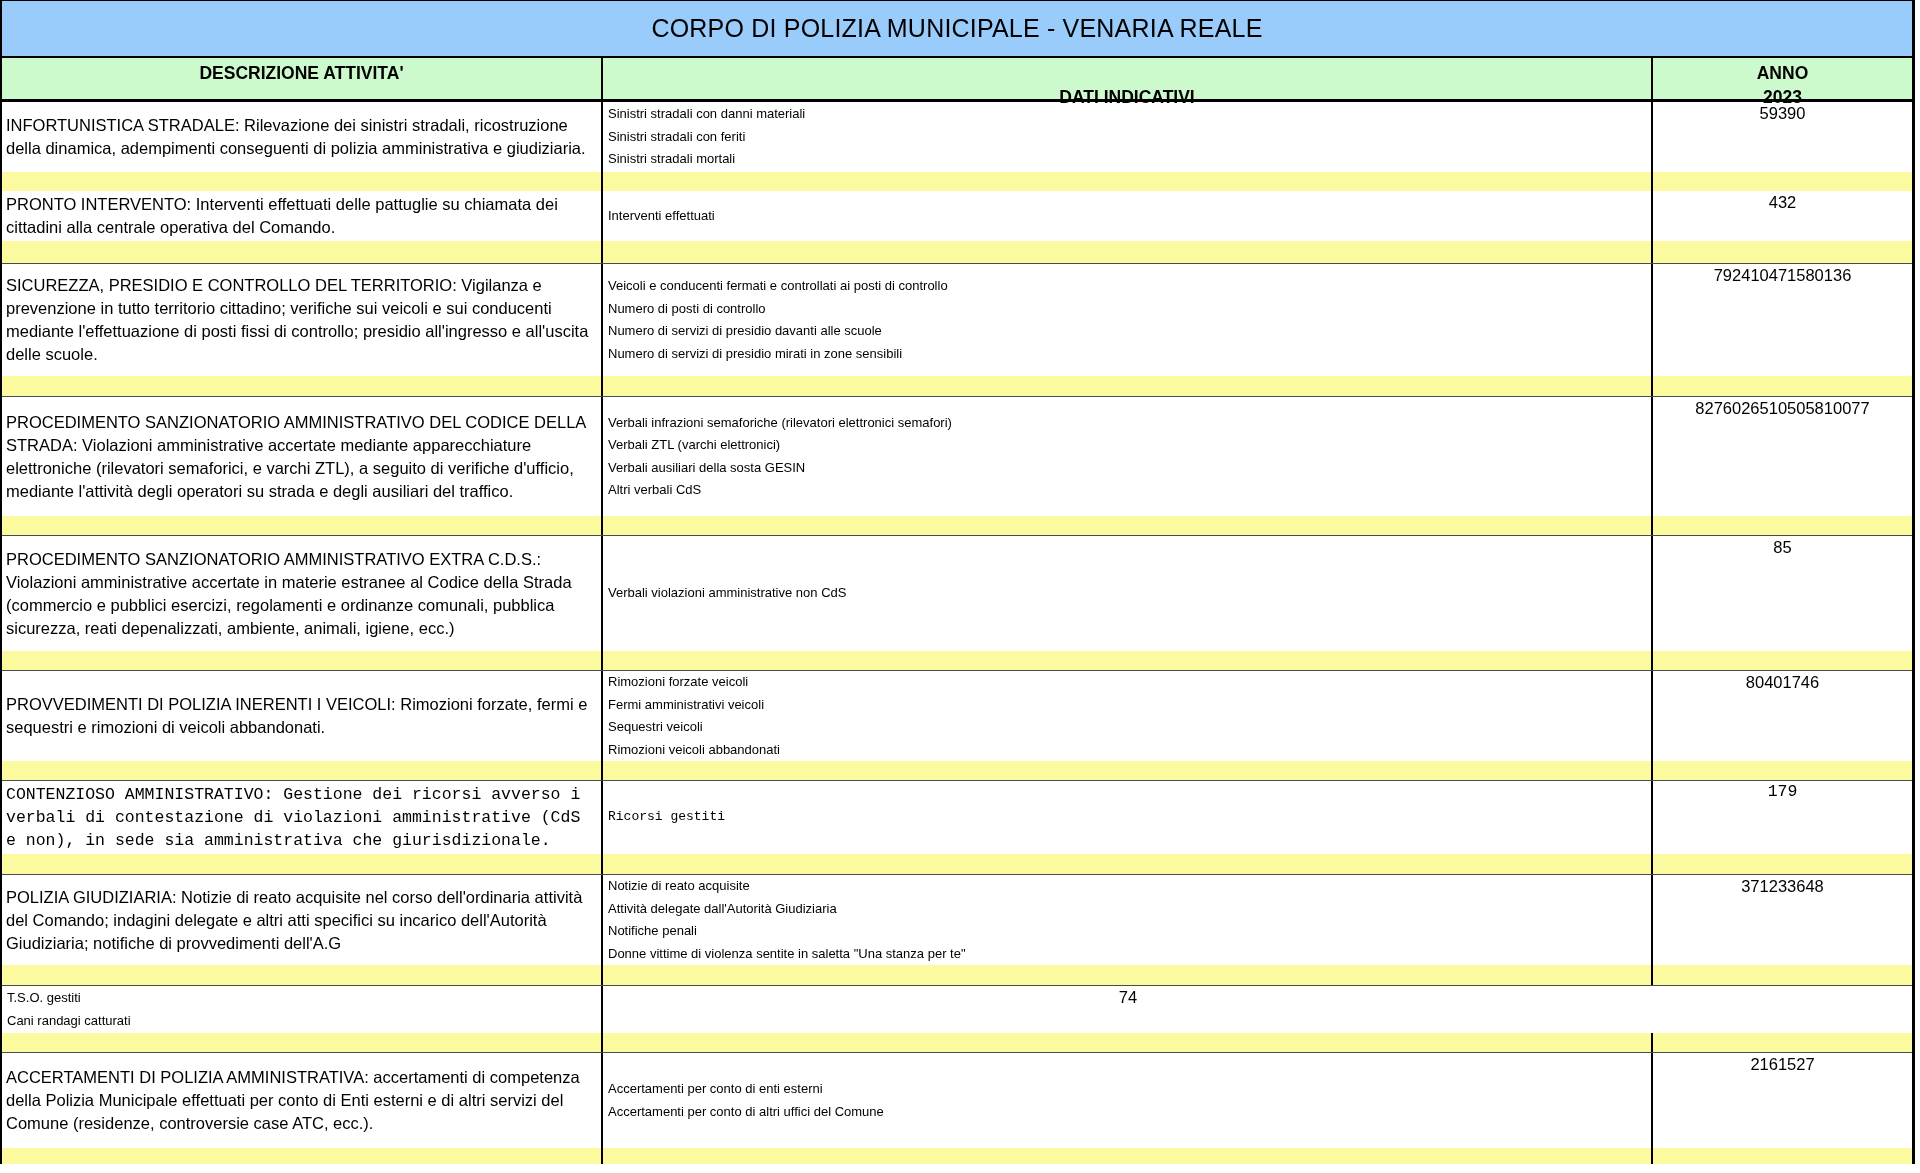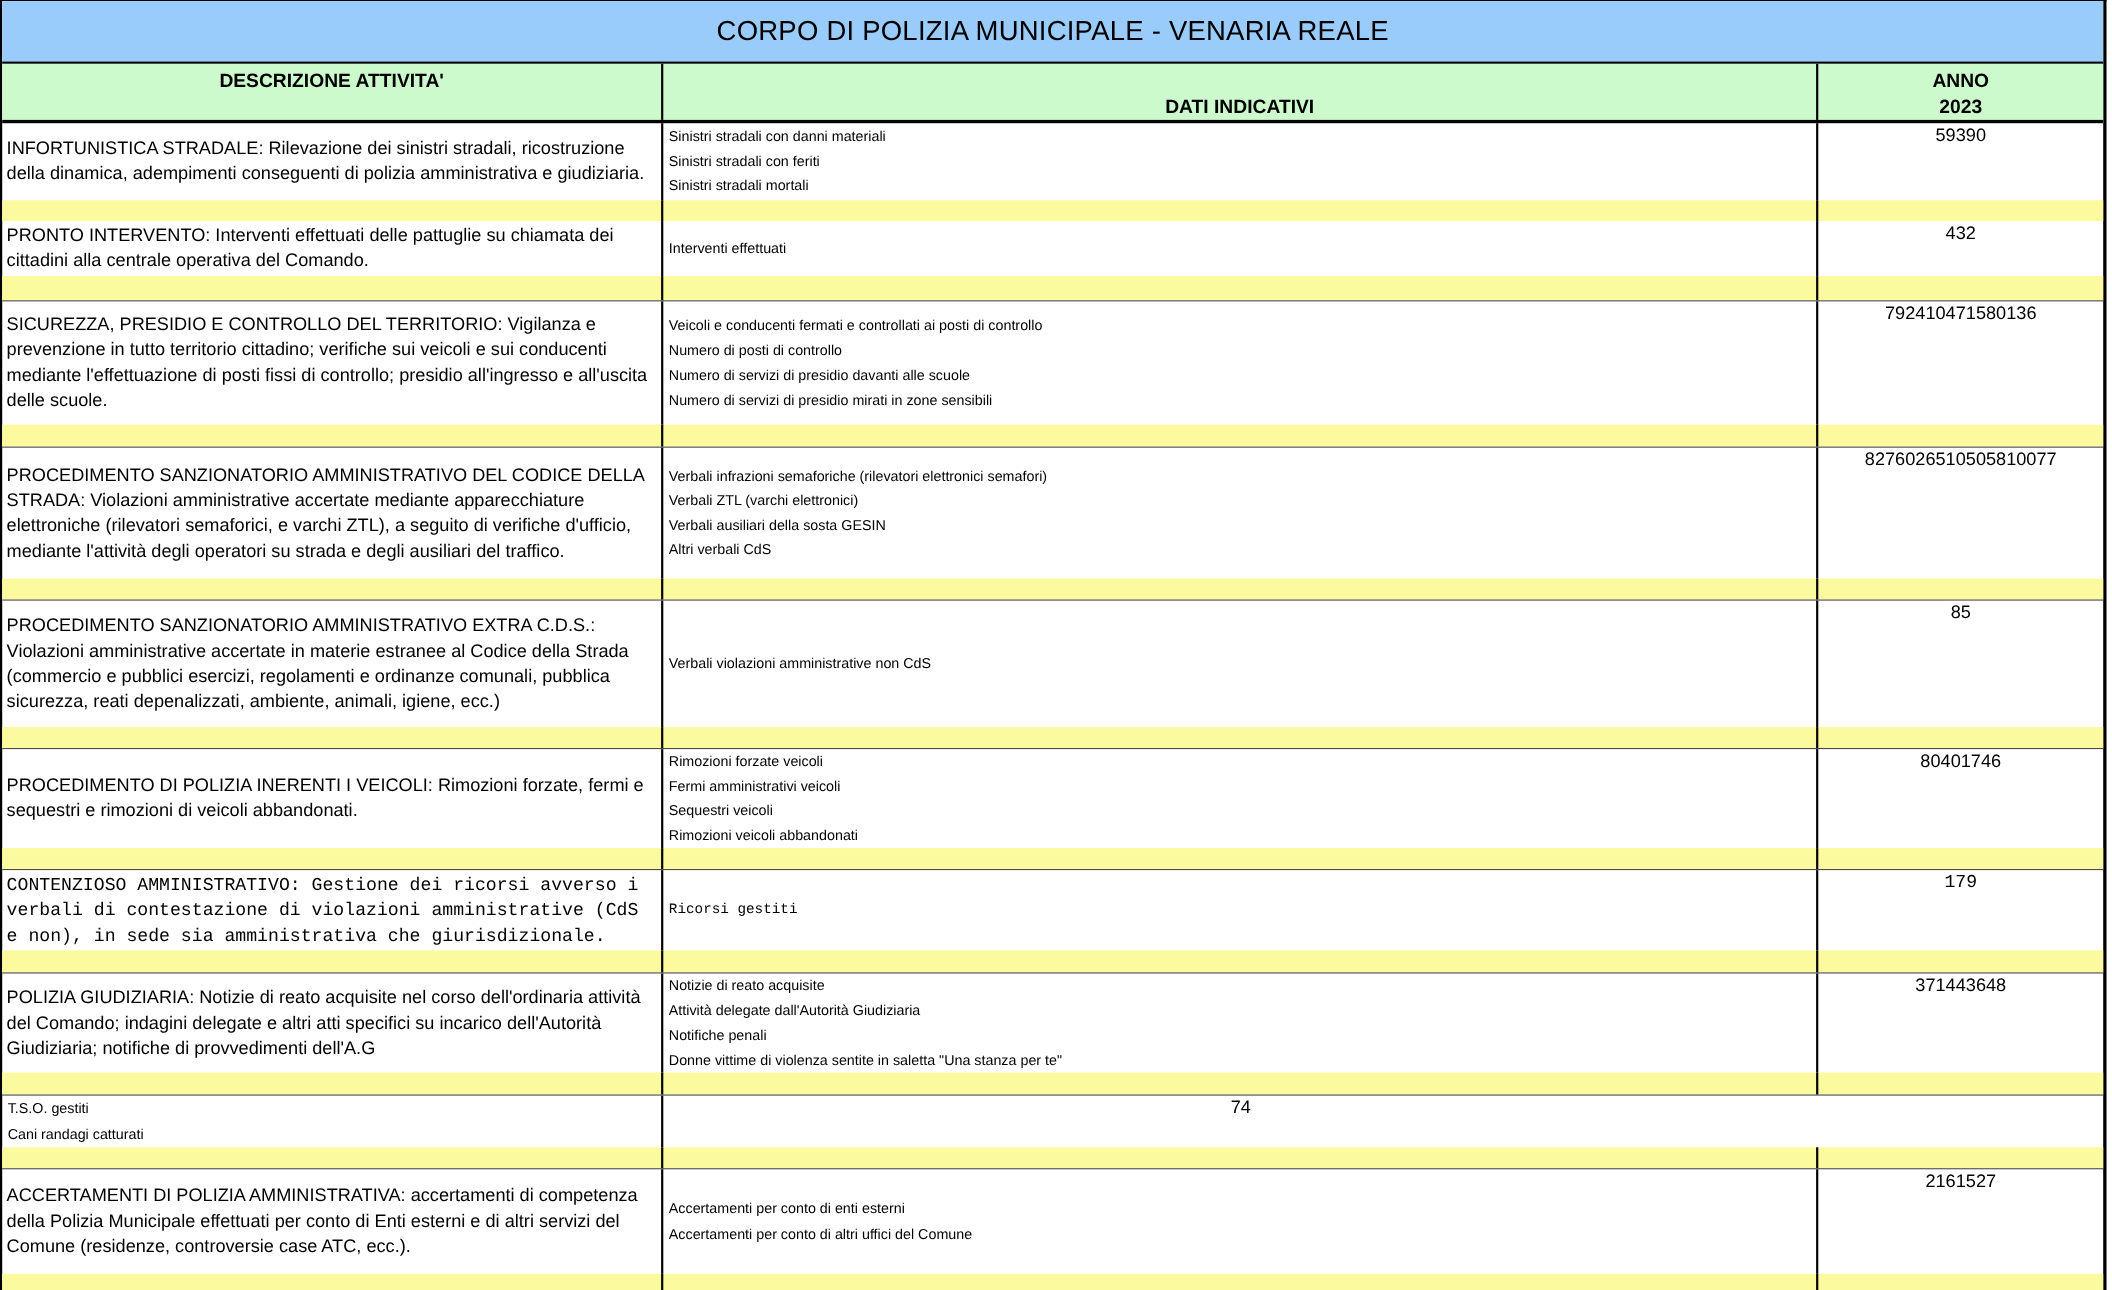--- a/index.html
+++ b/index.html
@@ -18,21 +18,21 @@
   }
   .title-row {
     height: 57px;
     background: #99CCFA;
     border-bottom: 2px solid #000;
     display: flex; align-items: center; justify-content: center;
     font-size: 25px;
     letter-spacing: 0.2px;
   }
   .header-row {
-    height: 54px;
+    height: 44px;
     background: #CCFACC;
     border-bottom: 3px solid #000;
     display: grid;
     grid-template-columns: 601px 1050px auto;
   }
   .header-cell {
     display: flex; flex-direction: column; align-items: center;
     padding-top: 3px;
     font-weight: bold; font-size: 17.5px; line-height: 24px;
   }
@@ -184,21 +184,21 @@
       <div>85</div>
     </div>
   </div>
   <div class="row stripe y19">
     <div class="c1"></div>
       <div class="c2"></div>
       <div class="c3"></div>
   </div>
 
   <div class="row sec s6 lined">
-    <div class="c1">PROCEDIMENTO DI POLIZIA INERENTI I VEICOLI: Rimozioni forzate, fermi e sequestri e rimozioni di veicoli abbandonati.</div>
+    <div class="c1">PROVVEDIMENTI DI POLIZIA INERENTI I VEICOLI: Rimozioni forzate, fermi e sequestri e rimozioni di veicoli abbandonati.</div>
     <div class="c2">
       <div>Rimozioni forzate veicoli</div>
       <div>Fermi amministrativi veicoli</div>
       <div>Sequestri veicoli</div>
       <div>Rimozioni veicoli abbandonati</div>
     </div>
     <div class="c3">
       <div>80</div>
       <div>40</div>
       <div>174</div>
@@ -229,21 +229,21 @@
   <div class="row sec s8 lined">
     <div class="c1">POLIZIA GIUDIZIARIA: Notizie di reato acquisite nel corso dell'ordinaria attività del Comando; indagini delegate e altri atti specifici su incarico dell'Autorità Giudiziaria; notifiche di provvedimenti dell'A.G</div>
     <div class="c2">
       <div>Notizie di reato acquisite</div>
       <div>Attività delegate dall'Autorità Giudiziaria</div>
       <div>Notifiche penali</div>
       <div>Donne vittime di violenza sentite in saletta "Una stanza per te"</div>
     </div>
     <div class="c3">
       <div>371</div>
-      <div>44</div>
+      <div>23</div>
       <div>364</div>
       <div>8</div>
     </div>
   </div>
   <div class="row stripe y20">
     <div class="c1"></div>
       <div class="c2"></div>
       <div class="c3"></div>
   </div>
 

